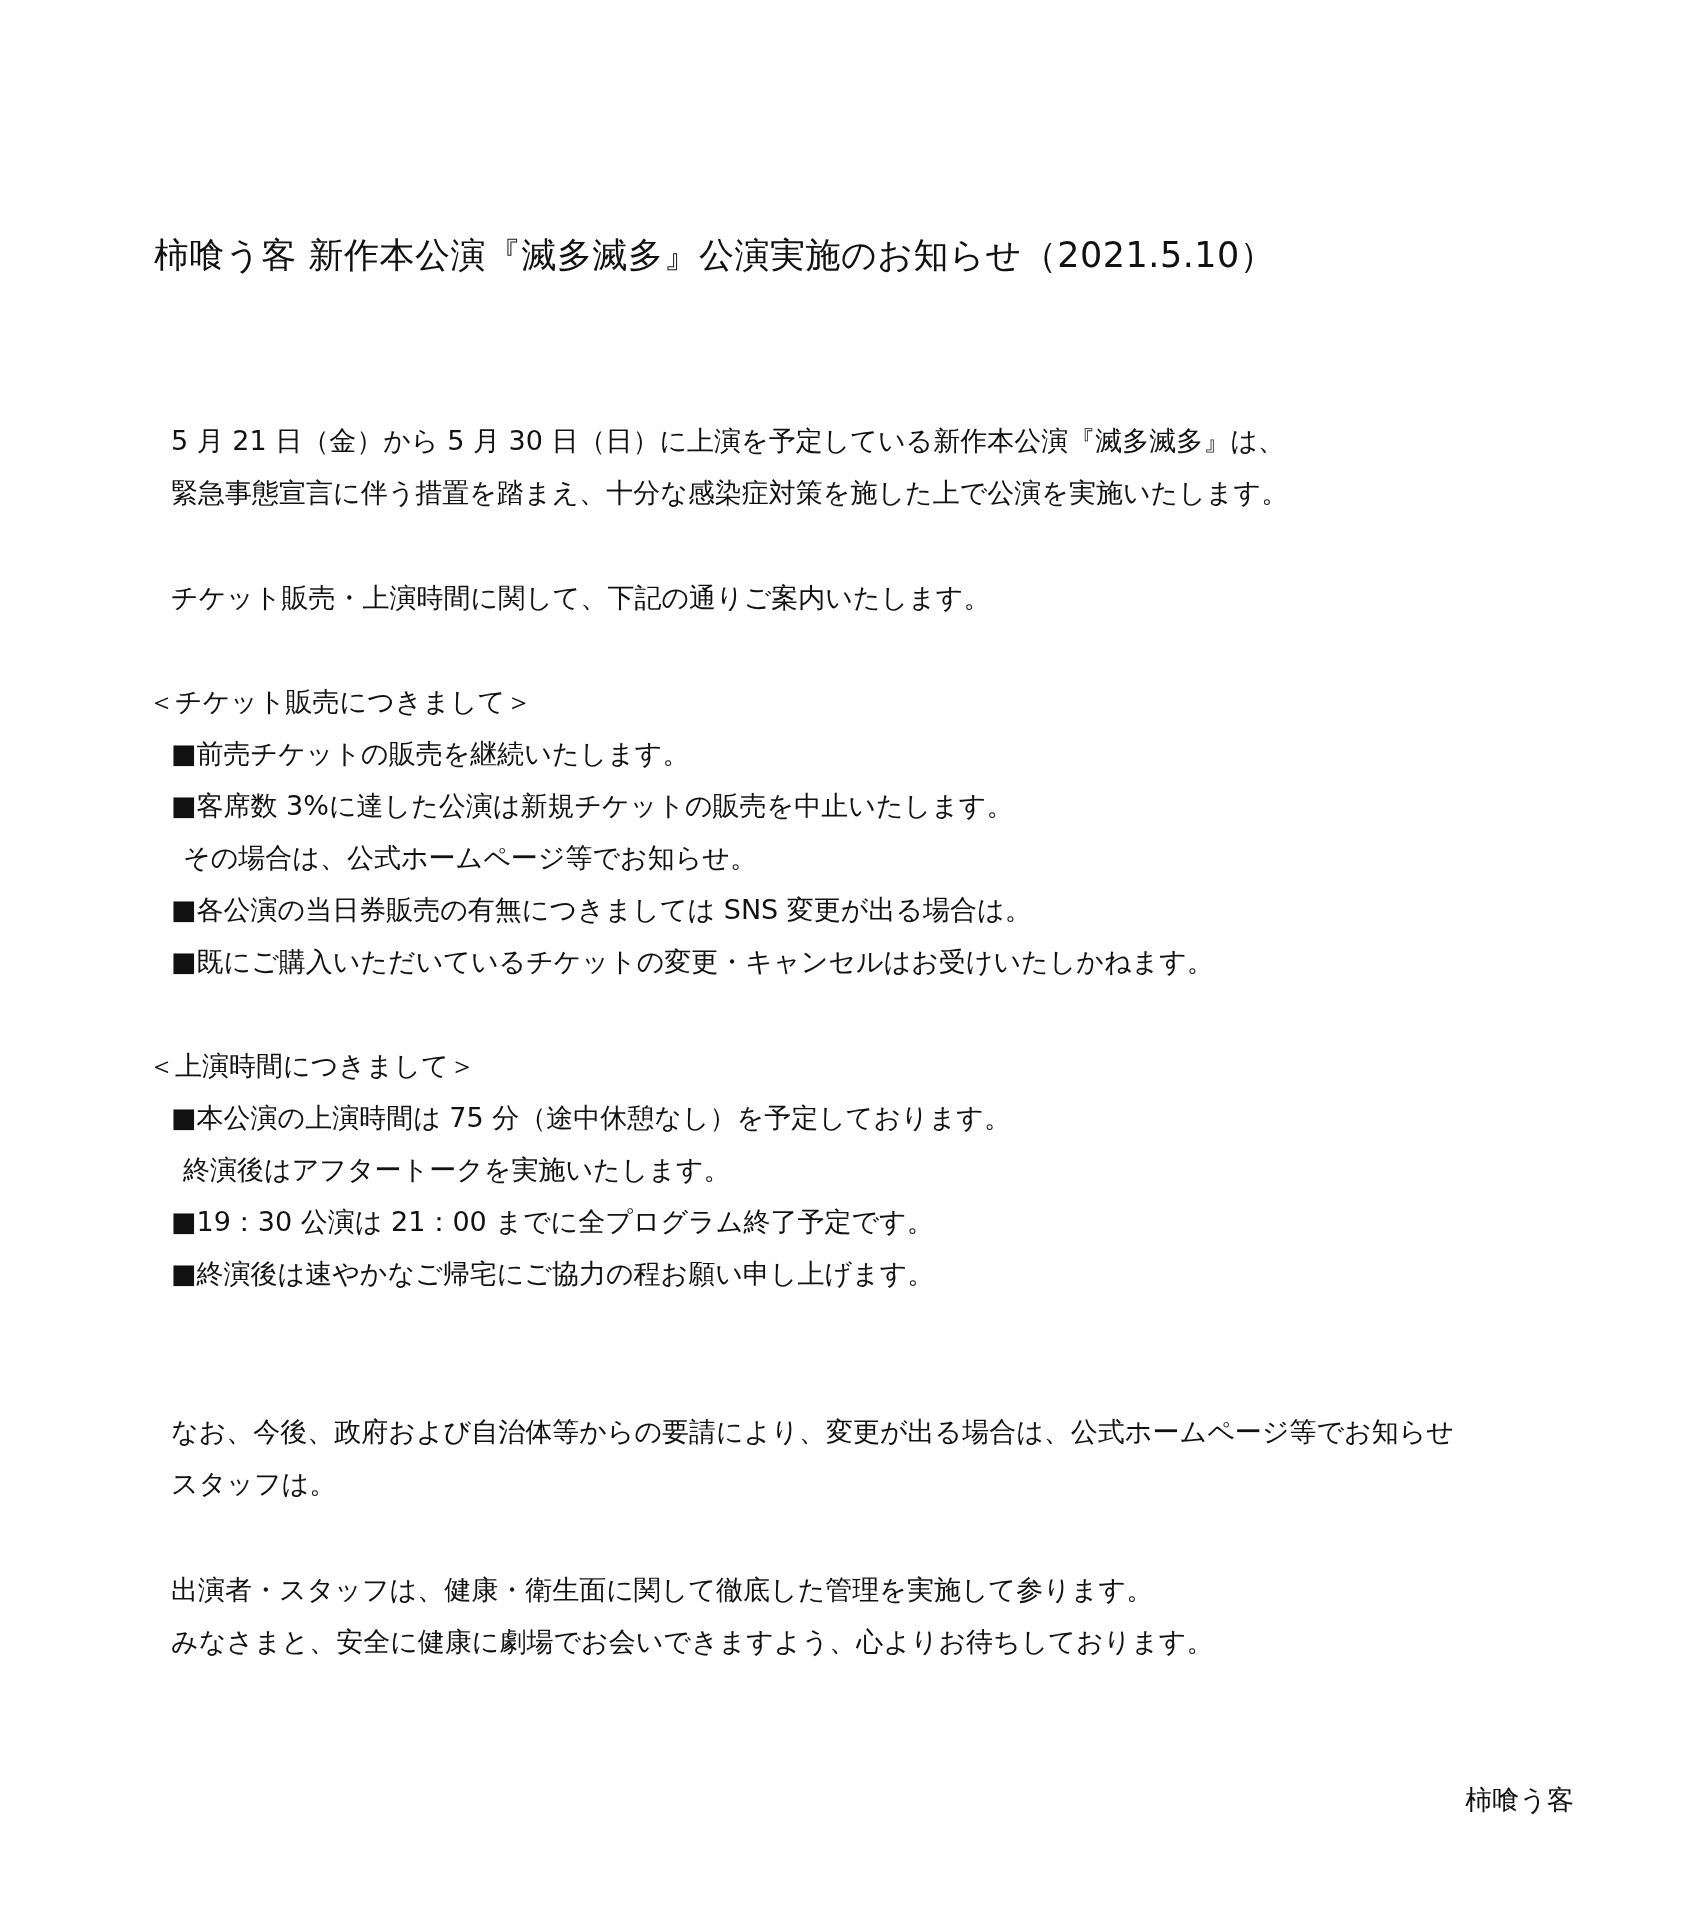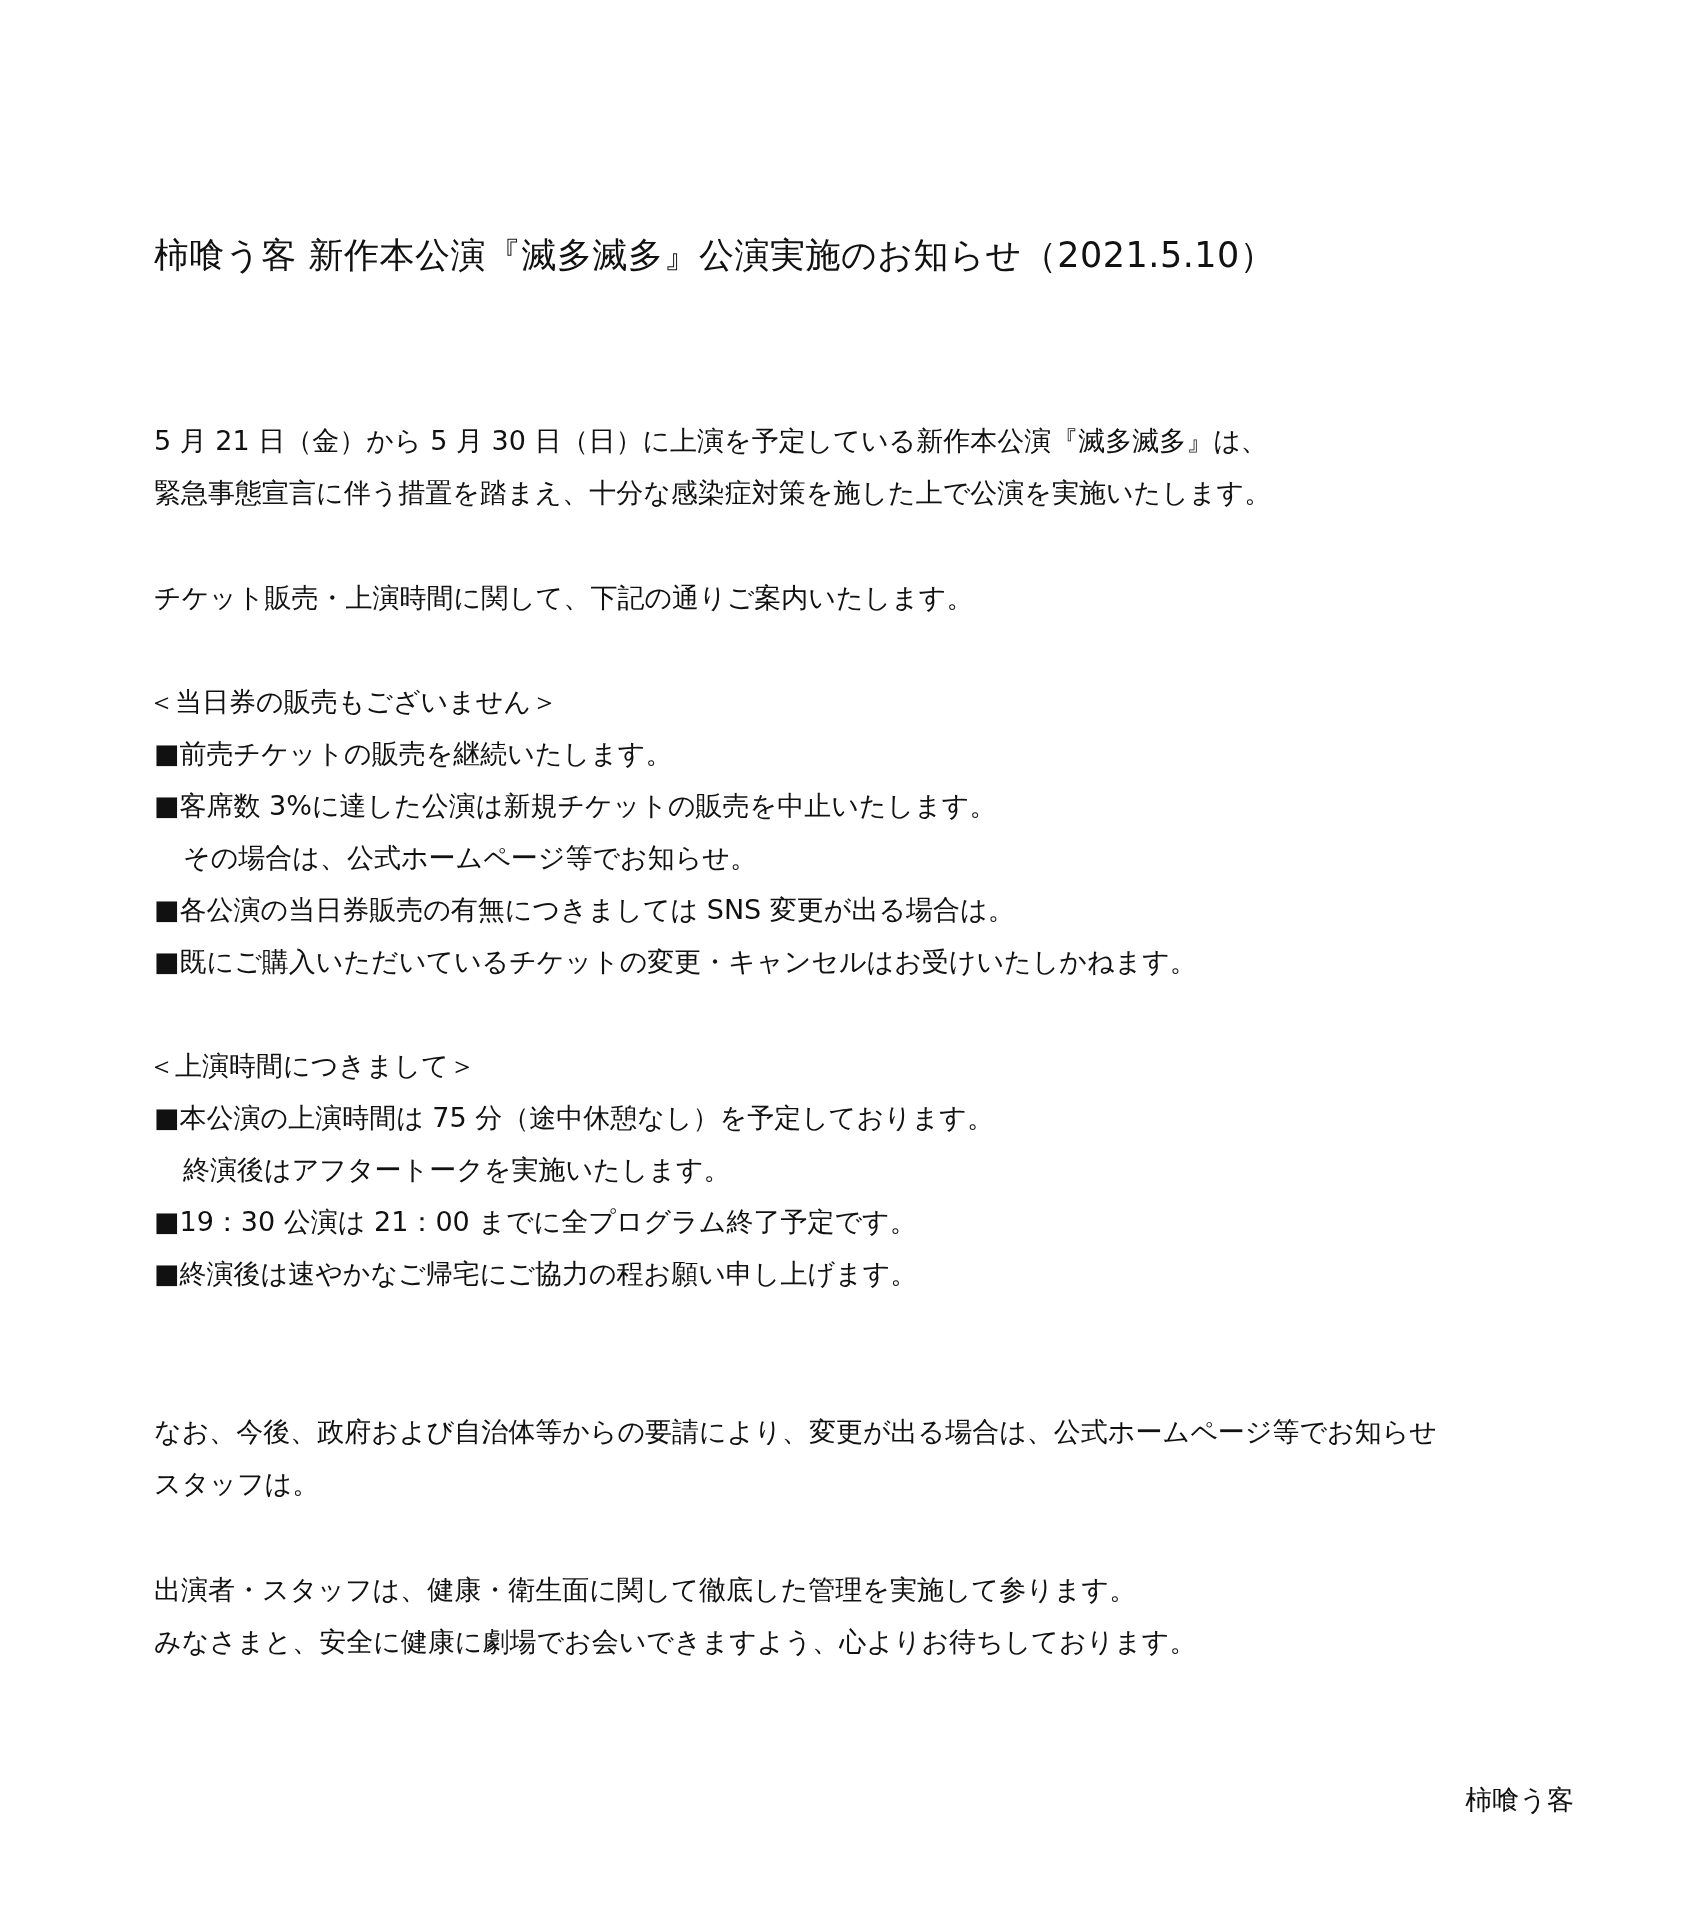--- a/index.html
+++ b/index.html
@@ -26,21 +26,21 @@
       top: 233px;
       left: 0;
       font-size: 35px;
       font-weight: normal;
       letter-spacing: 0.5px;
       white-space: nowrap;
       line-height: 44px;
     }
     .line {
       position: absolute;
-      left: 0;
+      left: 17px;
       font-size: 27px;
       line-height: 36px;
       white-space: nowrap;
     }
     .indent { left: 29px; }
     .signature {
       position: absolute;
       right: 0;
       top: 1782px;
       font-size: 27px;
@@ -53,21 +53,21 @@
 <body>
 
 <div class="page">
   <div class="title">柿喰う客 新作本公演『滅多滅多』公演実施のお知らせ（2021.5.10）</div>
 
   <div class="line" style="top:423px">5 月 21 日（金）から 5 月 30 日（日）に上演を予定している新作本公演『滅多滅多』は、</div>
   <div class="line" style="top:475px">緊急事態宣言に伴う措置を踏まえ、十分な感染症対策を施した上で公演を実施いたします。</div>
 
   <div class="line" style="top:580px">チケット販売・上演時間に関して、下記の通りご案内いたします。</div>
 
-  <div class="line" style="top:684px; left:-6px">＜当日券の販売もございません＞</div>
+  <div class="line" style="top:684px; left:-6px">＜チケット販売につきまして＞</div>
   <div class="line" style="top:736px">■前売チケットの販売を継続いたします。</div>
   <div class="line" style="top:788px">■客席数 3%に達した公演は新規チケットの販売を中止いたします。</div>
   <div class="line indent" style="top:840px">その場合は、公式ホームページ等でお知らせ。</div>
   <div class="line" style="top:892px">■各公演の当日券販売の有無につきましては SNS 変更が出る場合は。</div>
   <div class="line" style="top:944px">■既にご購入いただいているチケットの変更・キャンセルはお受けいたしかねます。</div>
 
   <div class="line" style="top:1048px; left:-6px">＜上演時間につきまして＞</div>
   <div class="line" style="top:1100px">■本公演の上演時間は 75 分（途中休憩なし）を予定しております。</div>
   <div class="line indent" style="top:1152px">終演後はアフタートークを実施いたします。</div>
   <div class="line" style="top:1204px">■19：30 公演は 21：00 までに全プログラム終了予定です。</div>

